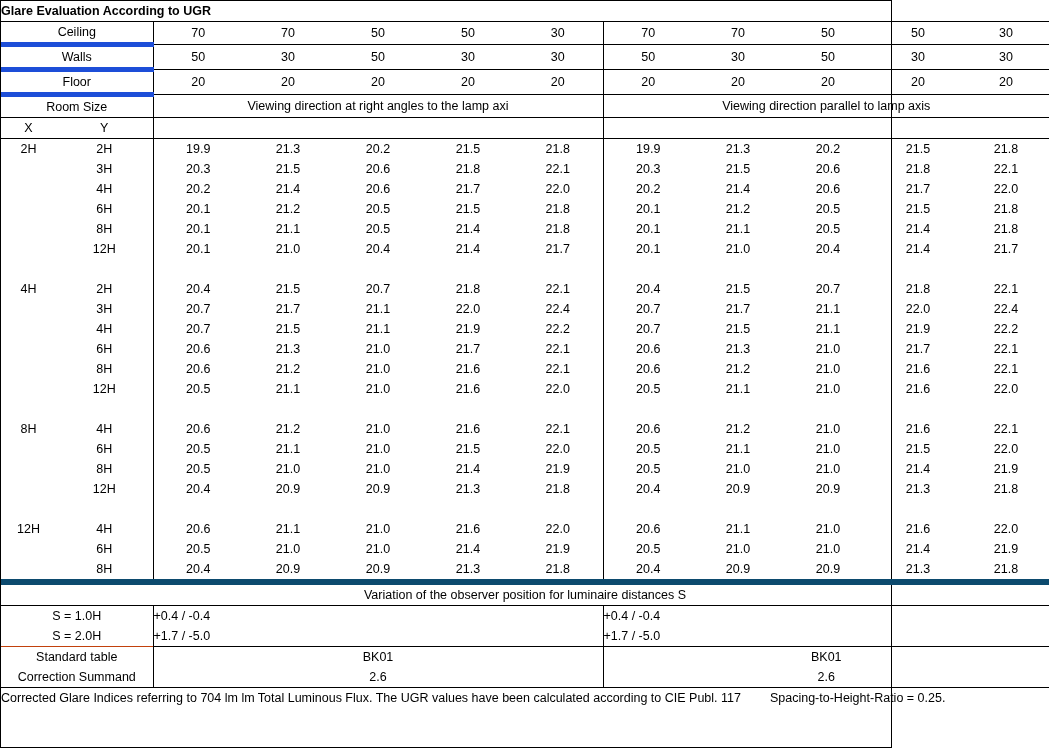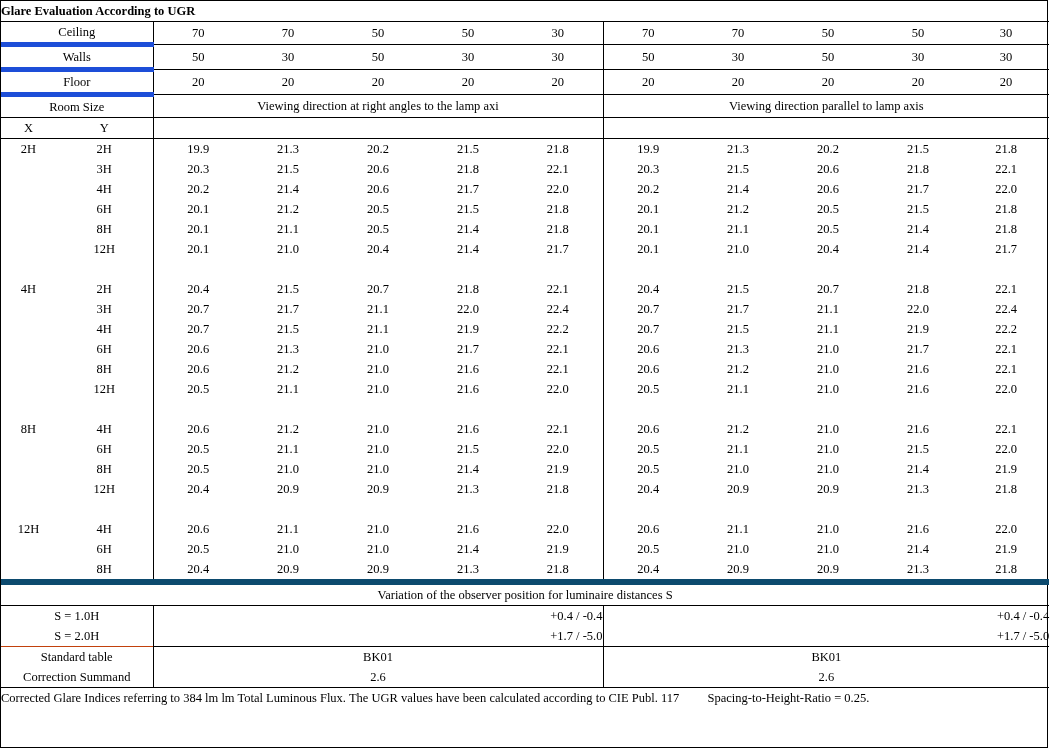--- a/index.html
+++ b/index.html
@@ -9,26 +9,25 @@
   body {
     width: 1050px;
     height: 750px;
     background: #ffffff;
     font-family: "Liberation Sans", sans-serif;
     font-size: 12.5px;
     color: #000000;
     overflow: hidden;
   }
   .sheet {
-    width: 1048px;
+    width: 892px;
     height: 748px;
     border: 1px solid #000;
     box-sizing: border-box;
     position: relative;
-    font-family: Liberation Serif, serif;
   }
   table.ugr {
     width: 100%;
     border-collapse: collapse;
     table-layout: fixed;
   }
   table.ugr td {
     padding: 0;
     vertical-align: middle;
     font-size: 12.5px;
@@ -87,21 +86,21 @@
     padding-left: 5px;
     border-bottom: 1px solid #000;
     border-top: 6px solid #0c4a6e;
     text-align: center;
   }
   .var-lbl {
     text-align: center;
     border-right: 1px solid #000;
   }
   .var-val {
-    text-align: right;
+    text-align: left;
   }
   .std-lbl {
     text-align: center;
     border-right: 1px solid #000;
     border-top: 1px solid #c2410c;
   }
   .std-val {
     text-align: center;
     border-top: 1px solid #000;
   }
@@ -512,20 +511,20 @@
       <td class="std-val" colspan="5">BK01</td>
     </tr>
     <tr>
       <td class="corr-lbl" colspan="2">Correction Summand</td>
       <td class="corr-val divider-right" colspan="5">2.6</td>
       <td class="corr-val" colspan="5">2.6</td>
     </tr>
 
     <tr class="footer-row">
       <td colspan="12">
-        <span>Corrected Glare Indices referring to 384 lm lm Total Luminous Flux. The UGR values have been calculated according to CIE Publ. 117</span>
+        <span>Corrected Glare Indices referring to 704 lm lm Total Luminous Flux. The UGR values have been calculated according to CIE Publ. 117</span>
         <span style="display:inline-block;width:22px;"></span>
         <span>Spacing-to-Height-Ratio = 0.25.</span>
       </td>
     </tr>
   </tbody>
     </table>
 </div>
 
 </body></html>

